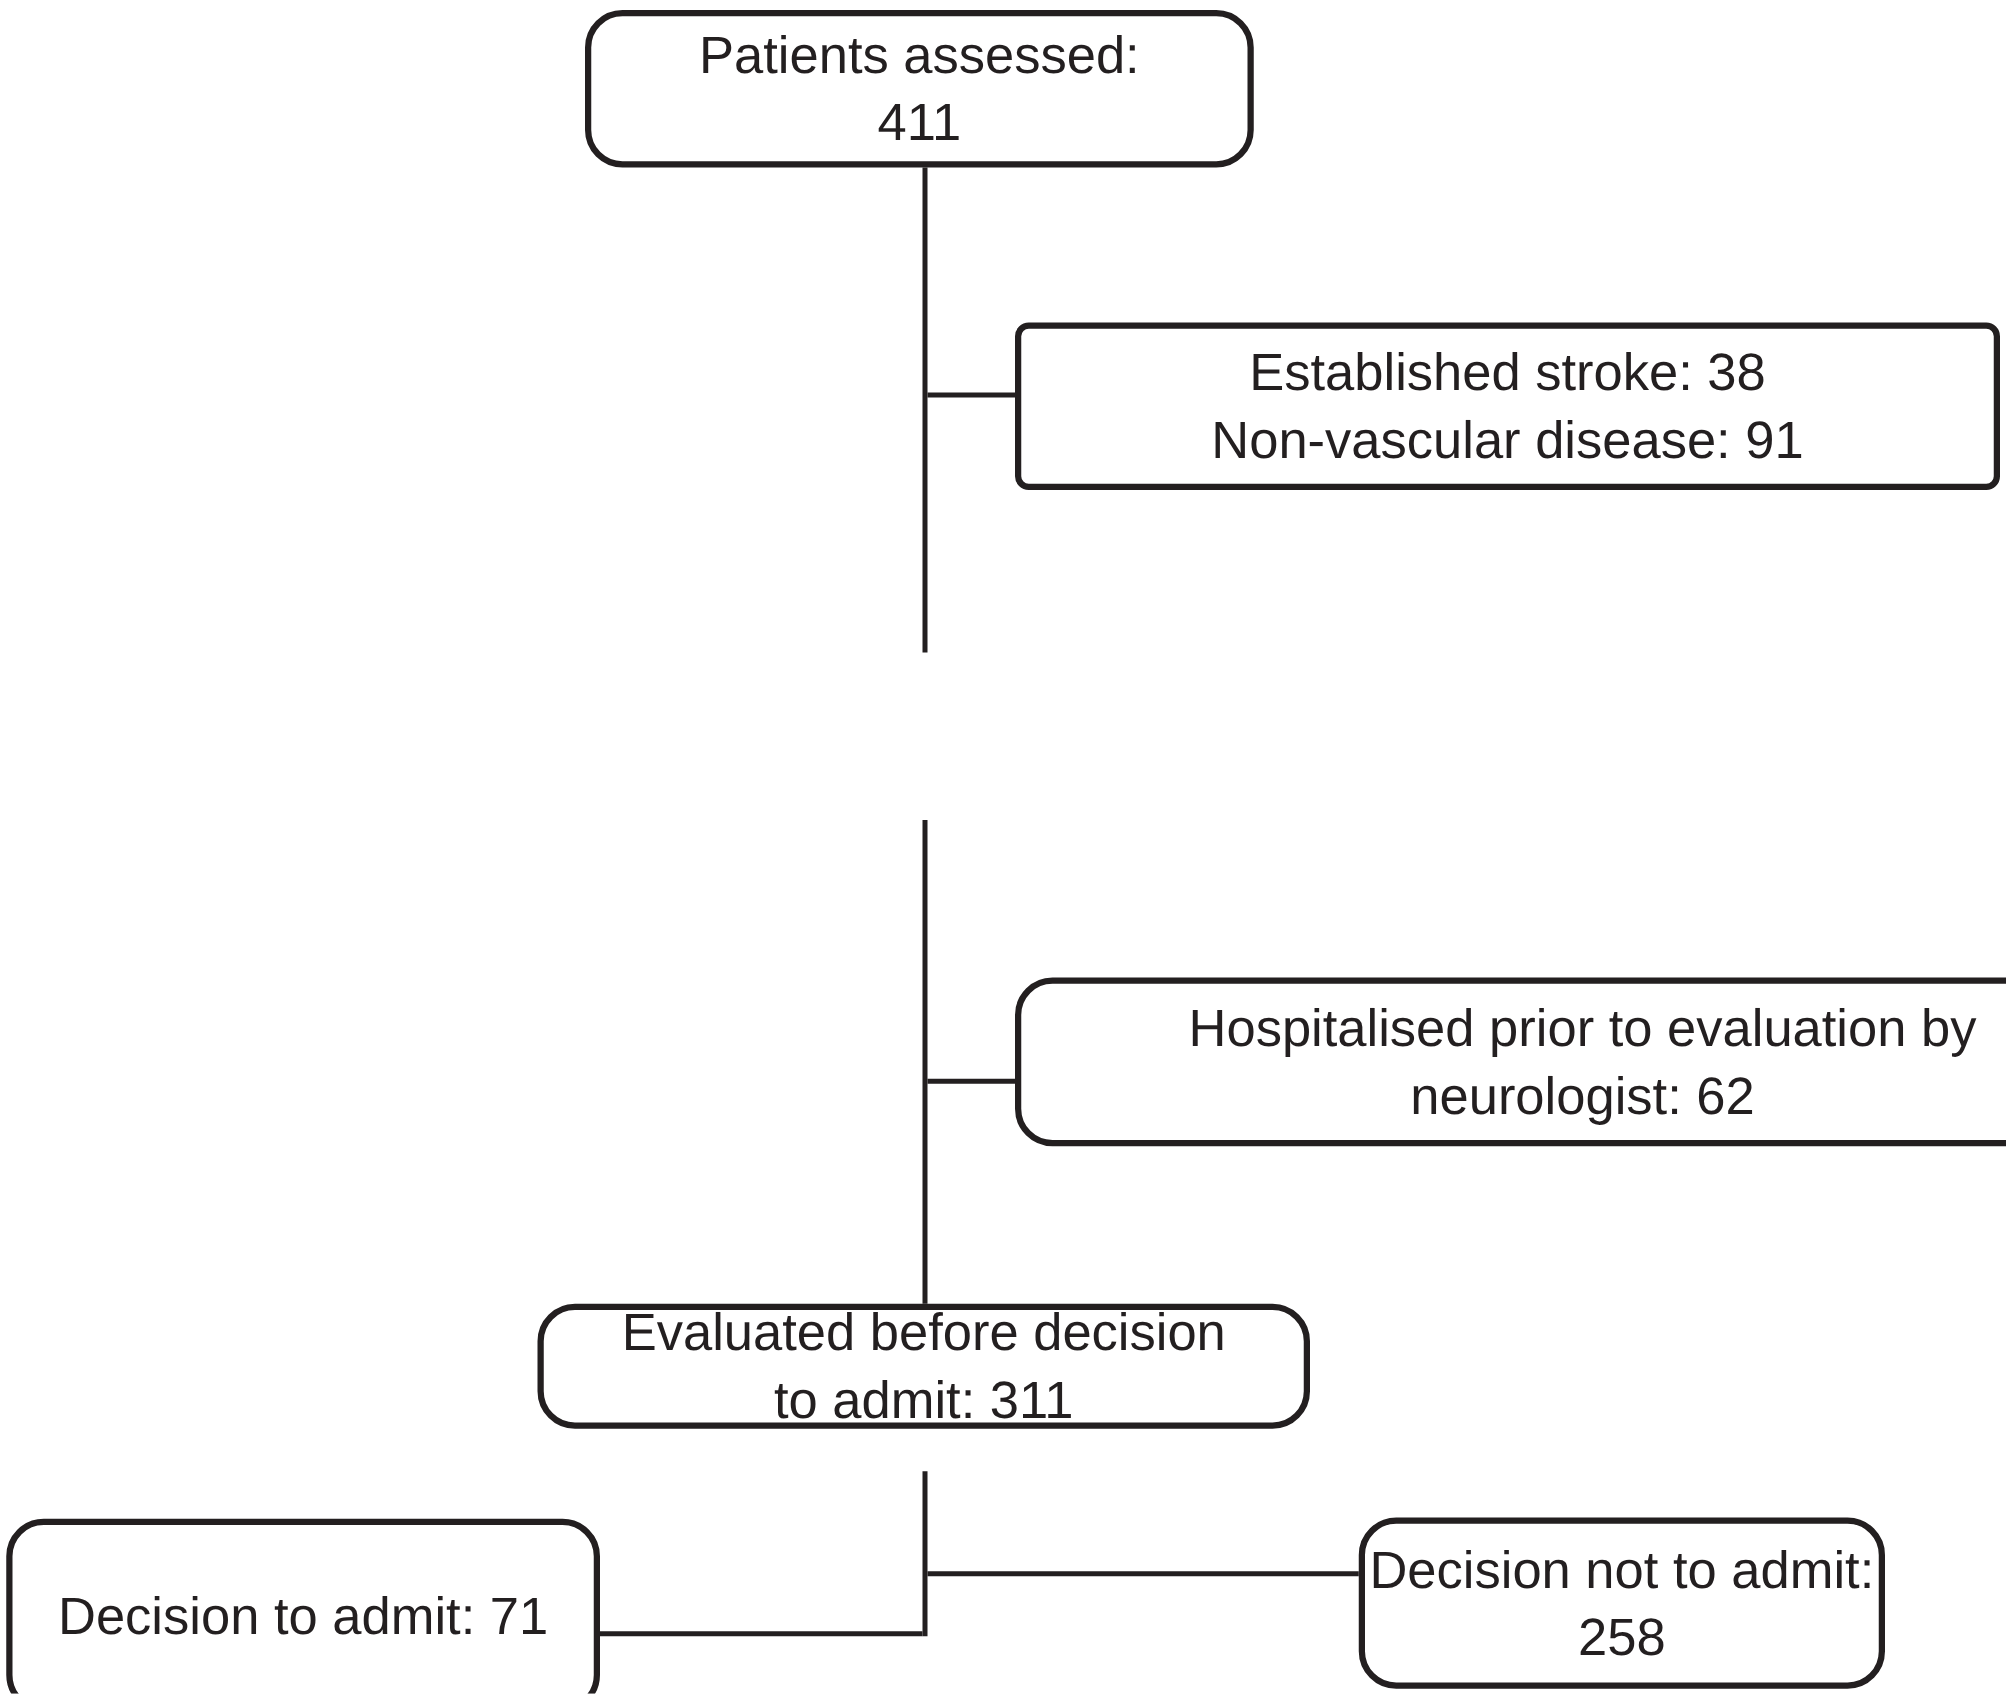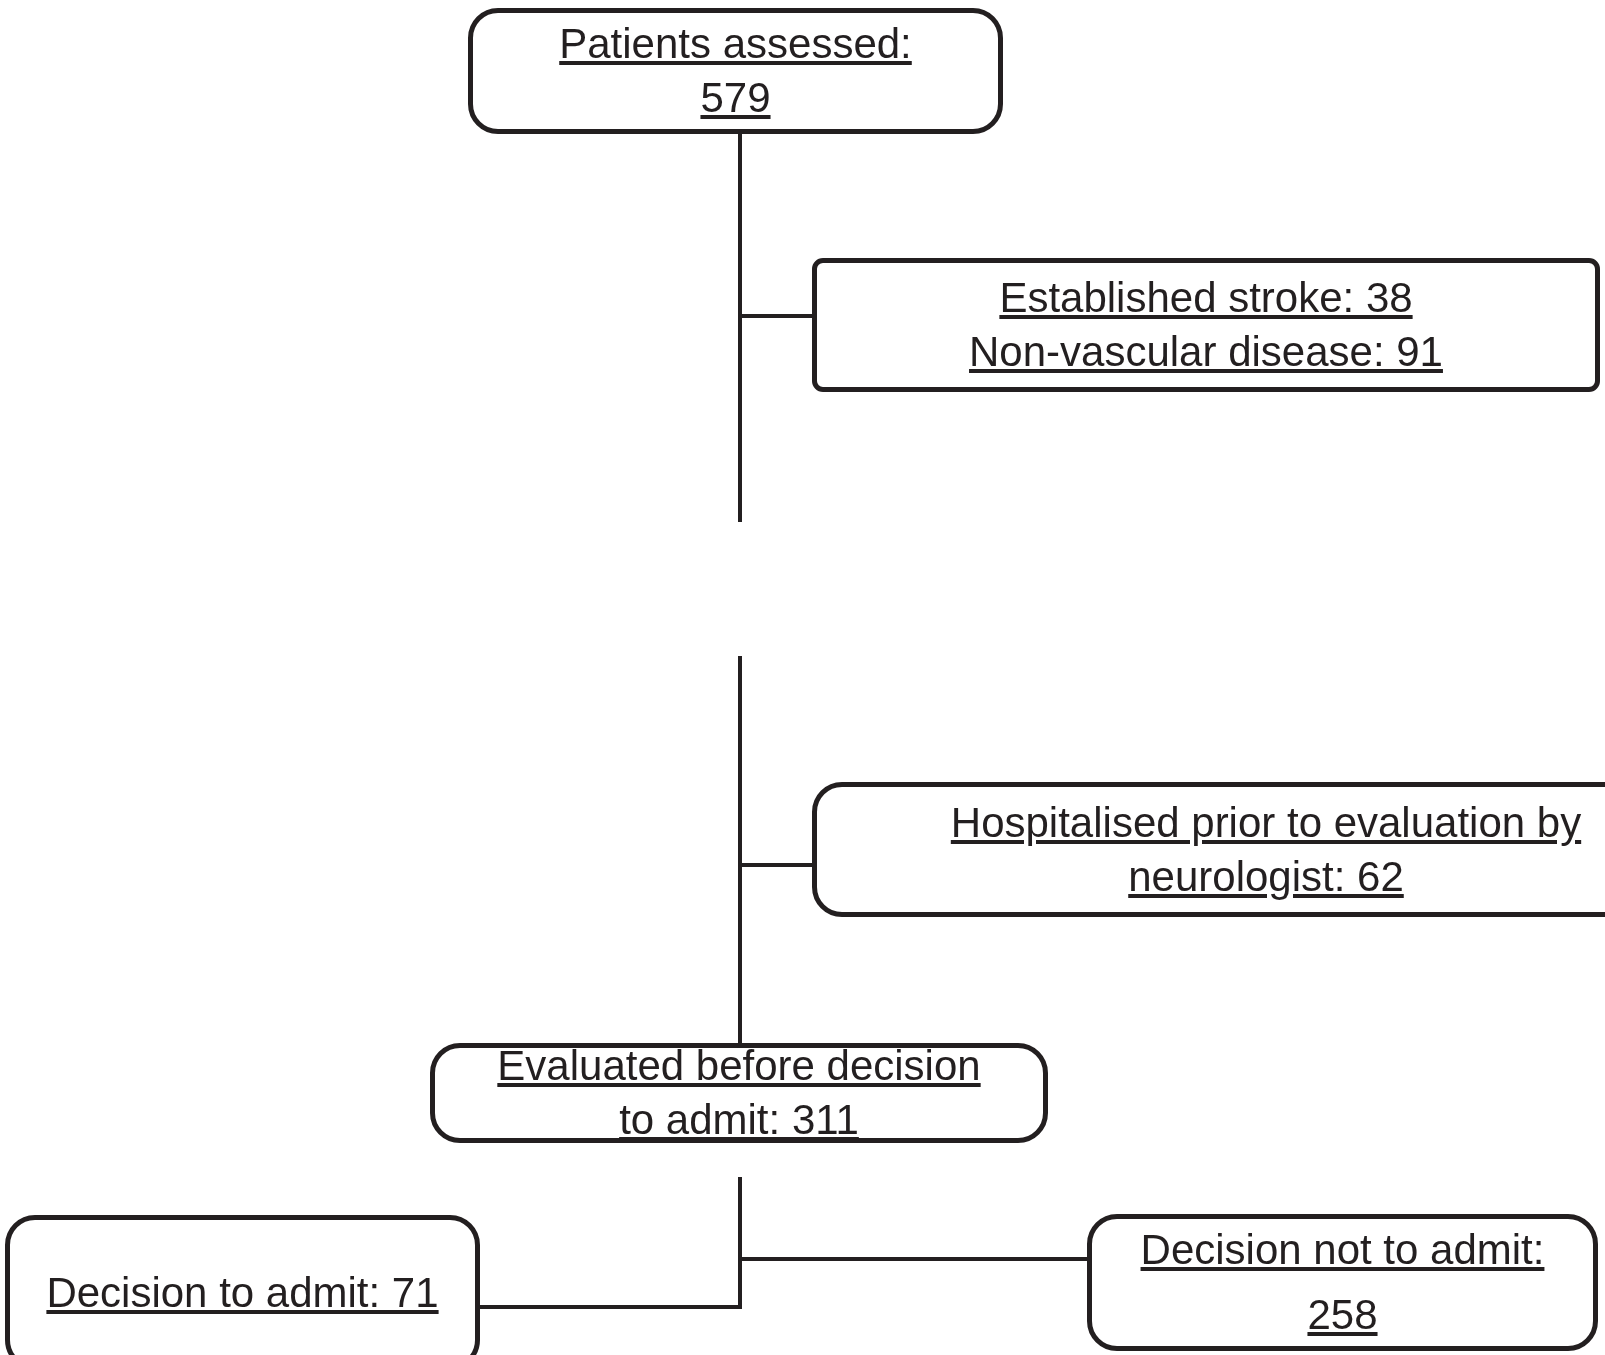--- a/index.html
+++ b/index.html
@@ -27,35 +27,34 @@
     border-radius: 30px;
     display: flex;
     flex-direction: column;
     justify-content: center;
     align-items: center;
     text-align: center;
     color: var(--text);
     font-size: 42px;
     line-height: 1.28;
     padding: 4px 26px;
-    text-decoration: underline;
   }
   .node span { display: block; white-space: nowrap; }
   .connector { position: absolute; background: var(--line); }
   .v-line { width: 4px; }
   .h-line { height: 4px; }
 
   
   #node-patients-assessed        { left: 468px;  top: 8px;    width: 535px; height: 126px; }
   #node-excluded                 { left: 812px;  top: 258px;  width: 788px; height: 134px; border-radius: 11px; }
   #node-final-diagnosis-tia      { left: 470px;  top: 522px;  width: 535px; height: 134px; }
   #node-hospitalised-prior       { left: 812px;  top: 782px;  width: 908px; height: 135px; }
   #node-evaluated-before         { left: 430px;  top: 1043px; width: 618px; height: 100px; }
   #node-decision-to-admit        { left: 5px;    top: 1215px; width: 475px; height: 155px; }
-  #node-decision-not-to-admit    { left: 1087px; top: 1214px; width: 511px; height: 137px; justify-content: space-between; }
+  #node-decision-not-to-admit    { left: 1087px; top: 1214px; width: 421px; height: 137px; }
 
   
   #spine-top      { left: 738px; top: 134px;  height: 388px; }
   #branch-excluded{ left: 742px; top: 314px;  width: 70px;  }
   #spine-middle   { left: 738px; top: 656px;  height: 387px; }
   #branch-hosp    { left: 742px; top: 863px;  width: 70px;  }
   #spine-bottom   { left: 738px; top: 1177px; height: 132px; }
   #branch-right   { left: 742px; top: 1257px; width: 345px; }
   #branch-left    { left: 480px; top: 1305px; width: 258px; }
 </style>
@@ -67,21 +66,21 @@
   <div class="connector v-line" id="spine-top"></div>
   <div class="connector h-line" id="branch-excluded"></div>
   <div class="connector v-line" id="spine-middle"></div>
   <div class="connector h-line" id="branch-hosp"></div>
   <div class="connector v-line" id="spine-bottom"></div>
   <div class="connector h-line" id="branch-right"></div>
   <div class="connector h-line" id="branch-left"></div>
 
   <div class="node" id="node-patients-assessed">
     <span>Patients assessed:</span>
-    <span>579</span>
+    <span>411</span>
   </div>
 
   <div class="node" id="node-excluded">
     <span>Established stroke: 38</span>
     <span>Non-vascular disease: 91</span>
   </div>
 
 
   <div class="node" id="node-hospitalised-prior">
     <span>Hospitalised prior to evaluation by</span>

